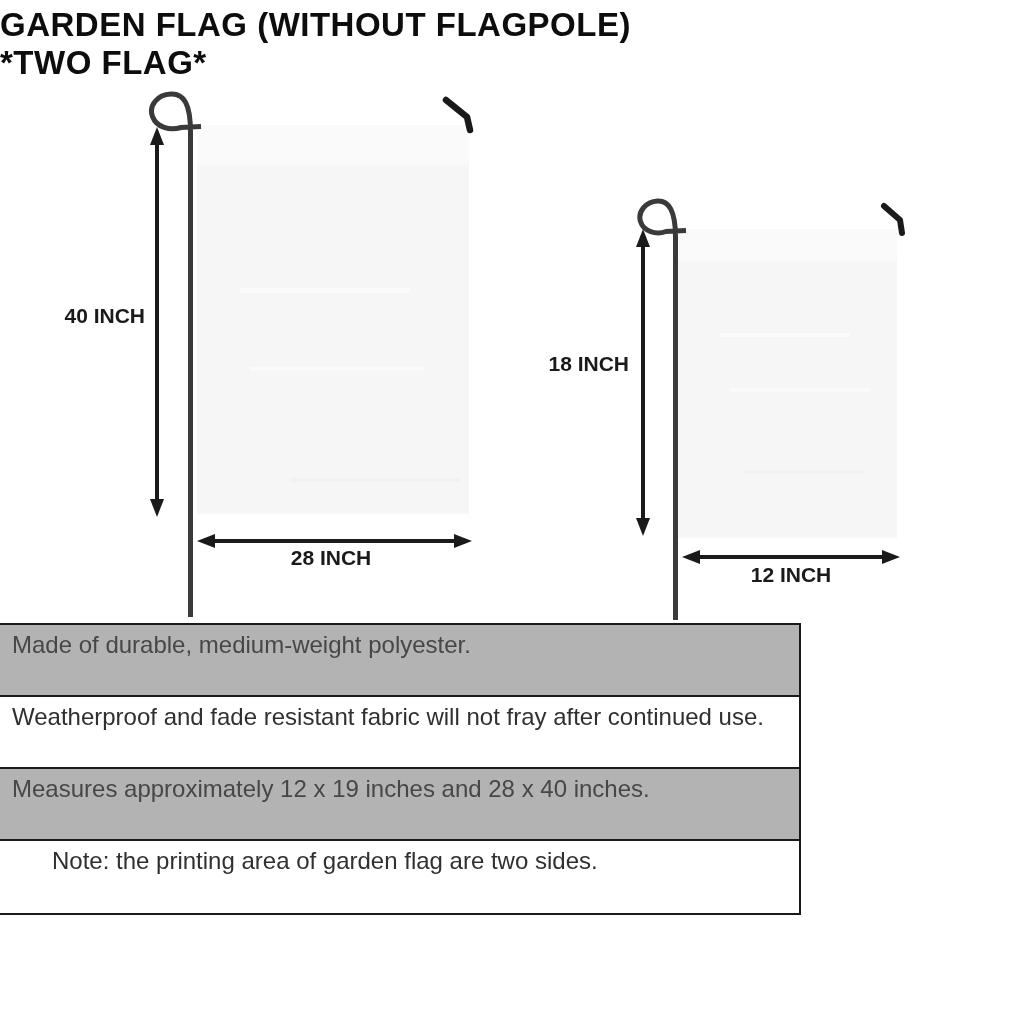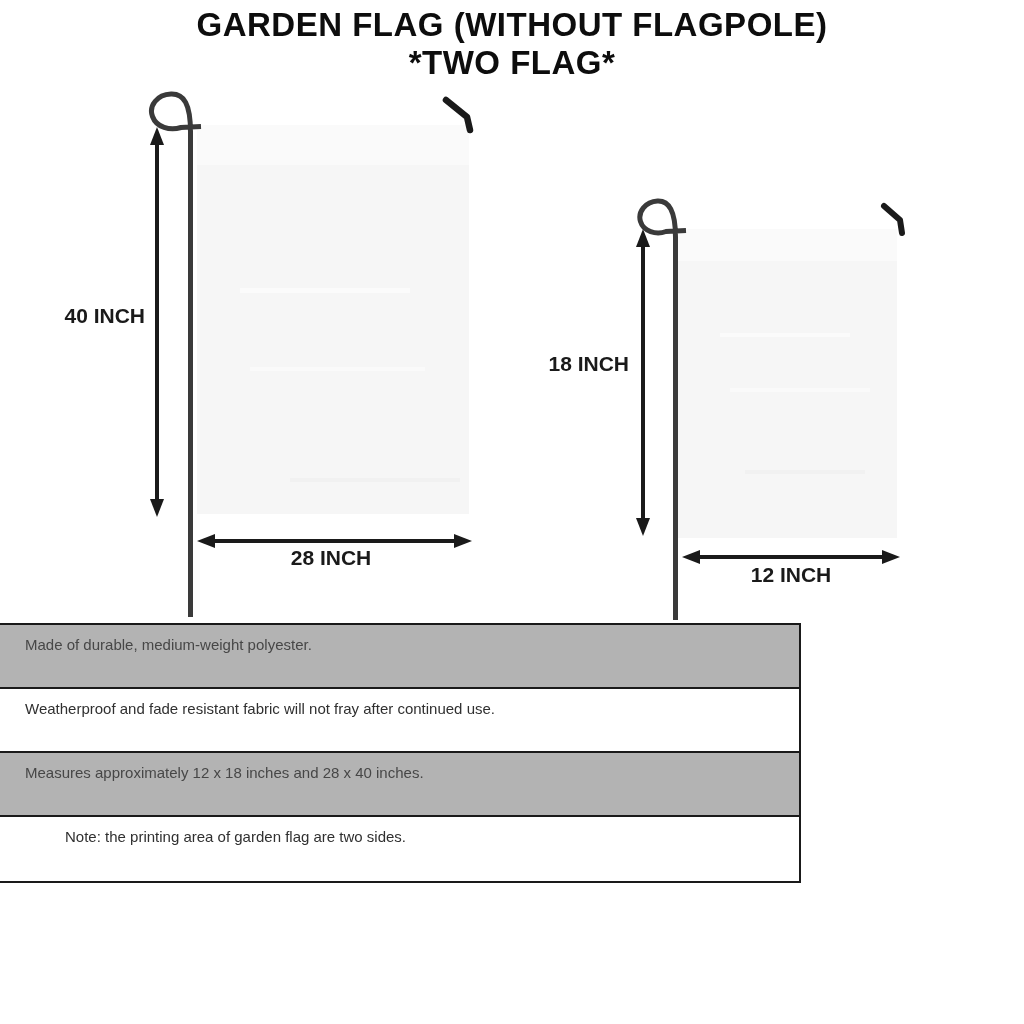--- a/index.html
+++ b/index.html
@@ -1,35 +1,35 @@
 <!DOCTYPE html>
 <html><head>
 <meta charset="utf-8">
 <style>
   html,body{margin:0;padding:0;}
   body{
     width:1024px;height:1024px;position:relative;background:#ffffff;
     font-family:"Liberation Sans",sans-serif;overflow:hidden;
   }
   .title{
-    position:absolute;top:6px;left:0;width:1024px;text-align:center;
+    position:absolute;top:6px;left:0;width:1024px;text-align:left;
     font-weight:bold;font-size:33px;line-height:38px;letter-spacing:0.5px;color:#0d0d0d;
   }
   .diagram{position:absolute;top:0;left:0;}
   .dim-label{
     font-family:"Liberation Sans",sans-serif;font-weight:bold;
     font-size:21px;fill:#1a1a1a;
   }
   .features{
     position:absolute;top:623px;left:-3px;width:800px;
     border:2px solid #1a1a1a;background:#fff;
   }
   .feature-row{
-    height:64px;box-sizing:border-box;border-bottom:2px solid #1a1a1a;
-    padding:7px 6px 0 26px;font-size:15px;line-height:26px;color:#474747;
+    height:72px;box-sizing:border-box;border-bottom:2px solid #1a1a1a;
+    padding:7px 6px 0 13px;font-size:24px;line-height:26px;color:#474747;
     overflow:hidden;white-space:nowrap;
   }
   .feature-row:nth-child(odd){background:#b3b3b3;color:#474747;}
   .feature-row:nth-child(even){background:#ffffff;color:#303030;}
   .feature-row:last-child{border-bottom:none;margin-left:40px;}
 </style>
 </head>
 <body>
 
 <div class="title">
@@ -111,18 +111,18 @@
 </svg>
 
 <div class="features">
   <div class="feature-row">
     <span>Made of durable, medium-weight polyester.</span>
   </div>
   <div class="feature-row">
     <span>Weatherproof and fade resistant fabric will not fray after continued use.</span>
   </div>
   <div class="feature-row">
-    <span>Measures approximately 12 x 18 inches and 28 x 40 inches.</span>
+    <span>Measures approximately 12 x 19 inches and 28 x 40 inches.</span>
   </div>
   <div class="feature-row">
     <span>Note: the printing area of garden flag are two sides.</span>
   </div>
 </div>
 
 </body></html>

